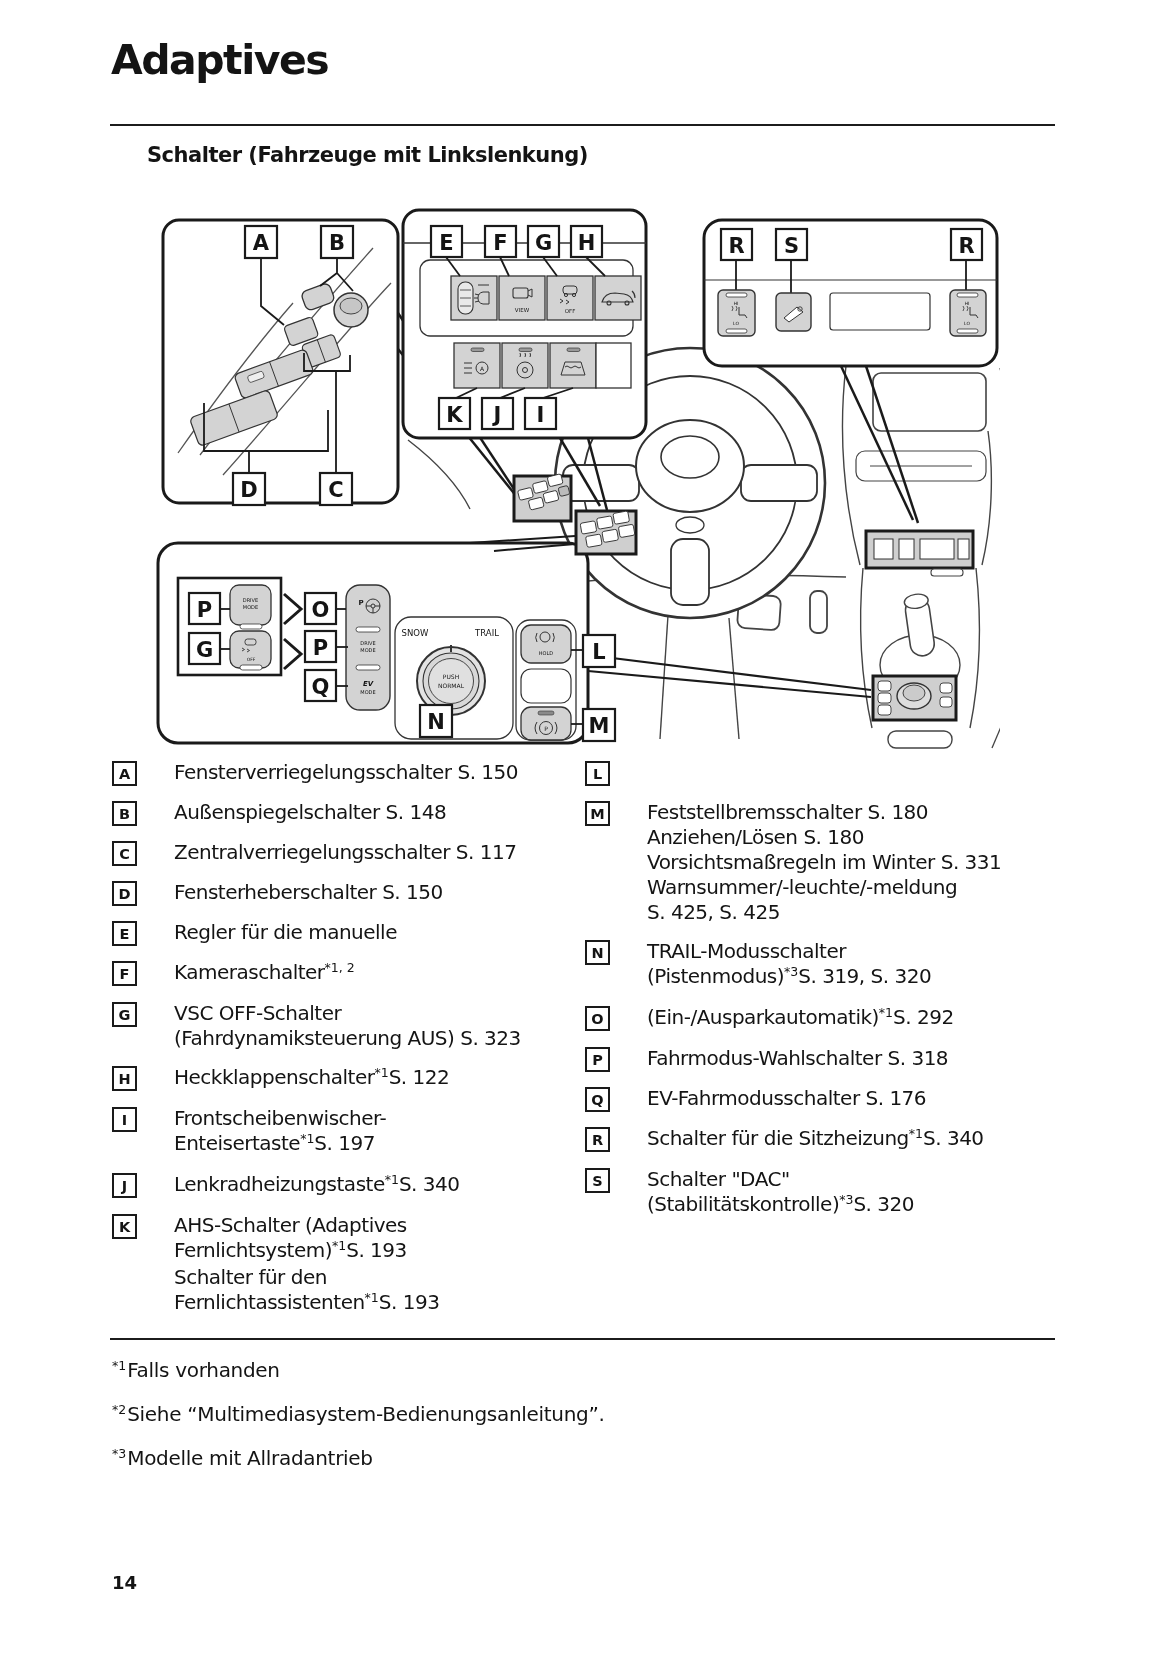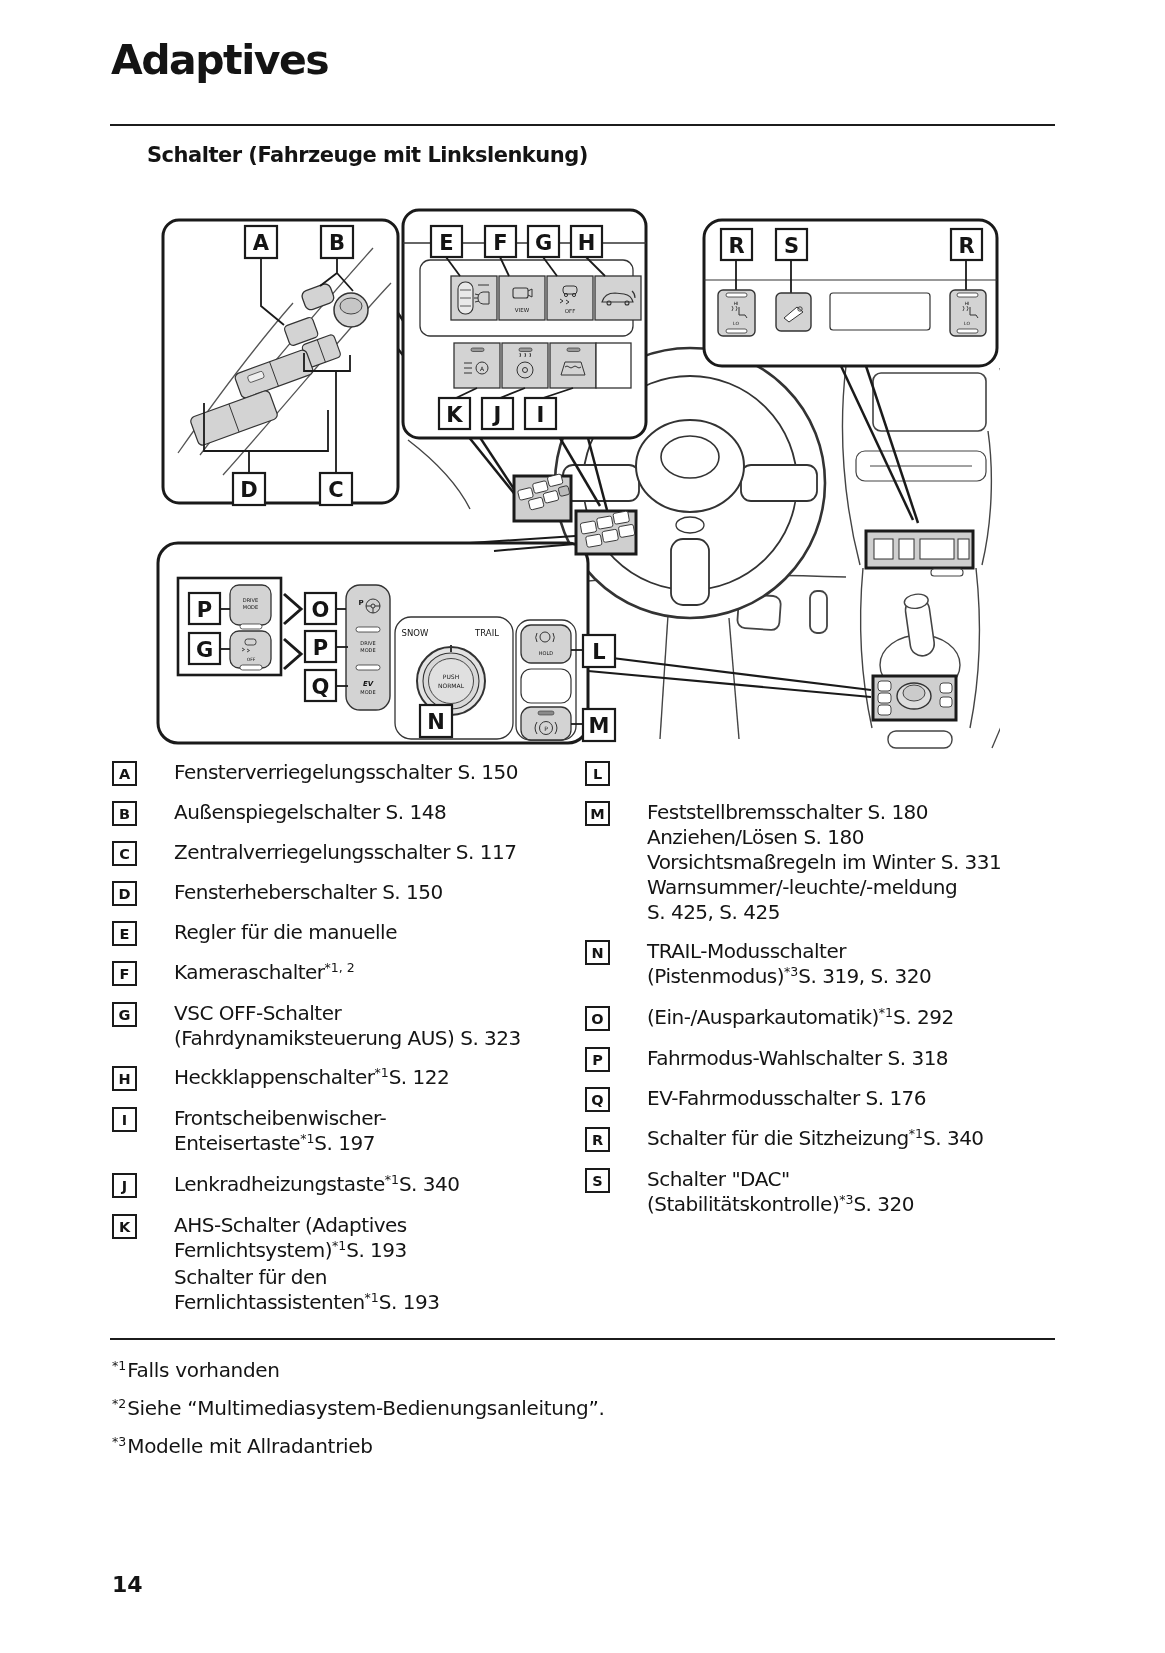--- a/index.html
+++ b/index.html
@@ -22,24 +22,24 @@
   .t8{font-size:8.5px;text-anchor:middle;}
   .legend-column{position:absolute;display:flex;flex-direction:column;gap:14px;}
   .legend-left{left:112px;top:760px;width:470px;}
   .legend-right{left:585px;top:760px;width:478px;}
   .legend-entry{display:flex;align-items:flex-start;gap:13px;}
   .lbox{flex:none;width:25px;height:25px;margin-top:1px;border:2px solid #1a1a1a;box-sizing:border-box;
         display:flex;align-items:center;justify-content:center;font-size:14.5px;font-weight:bold;background:#fff;}
   .ltext{font-size:20px;line-height:25px;letter-spacing:-0.5px;}
   .lline{white-space:nowrap;margin-left:24px;}
   .sup{font-size:12.5px;position:relative;top:-7px;letter-spacing:0;}
-  .footnotes{position:absolute;left:112px;top:1358px;display:flex;flex-direction:column;gap:11px;}
+  .footnotes{position:absolute;left:112px;top:1358px;display:flex;flex-direction:column;gap:17px;}
   .footnote{font-size:20px;line-height:25px;letter-spacing:-0.3px;white-space:nowrap;}
   .fsup{margin-right:1px;}
-  .page-number{position:absolute;left:112px;top:1572px;font-size:22px;font-weight:bold;}
+  .page-number{position:absolute;left:112px;top:1572px;font-size:18px;font-weight:bold;}
 </style>
 </head>
 <body>
 
 <div class="page">
 
   <div class="title">Adaptives</div>
   <div class="rule rule-top"></div>
   <div class="section-heading">Schalter (Fahrzeuge mit Linkslenkung)</div>
 

